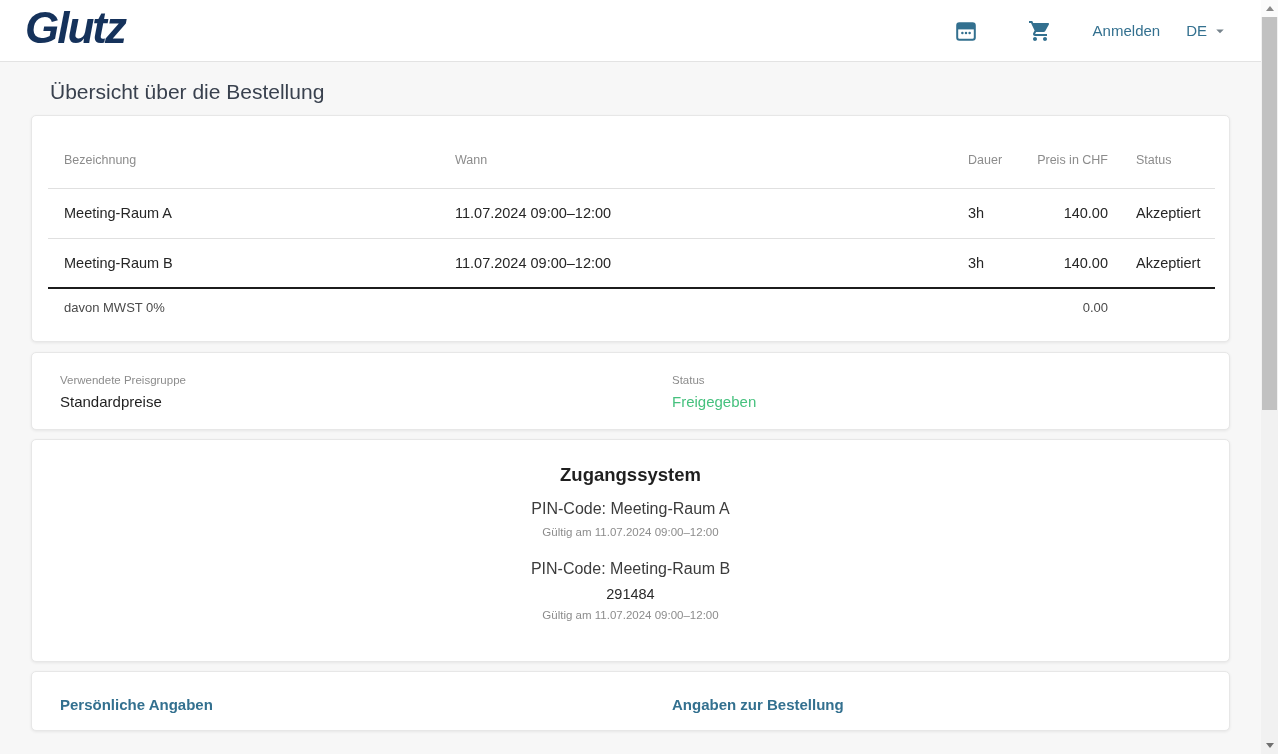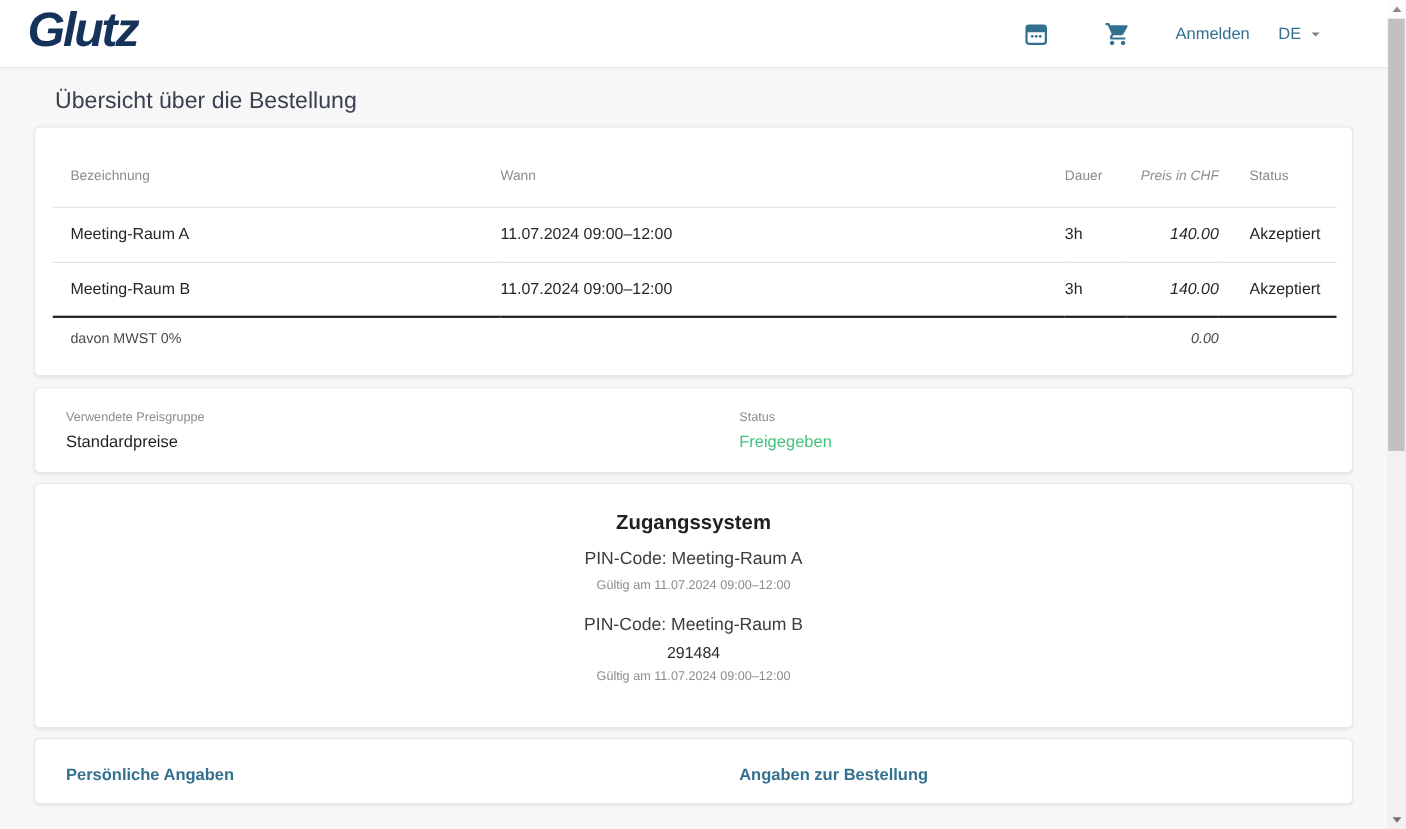--- a/index.html
+++ b/index.html
@@ -6,21 +6,21 @@
   html,body { width:1278px; height:754px; overflow:hidden; }
   body {
     font-family:"Liberation Sans","DejaVu Sans",sans-serif;
     background:#f7f7f7; color:#262626; position:relative;
   }
 
   
   .app-header {
     position:relative; height:62px; background:#ffffff;
     border-bottom:1px solid #e3e3e3;
-    display:flex; align-items:center; padding:0 46px 0 25px;
+    display:flex; align-items:center; padding:0 22px 0 25px;
     width:1261px;
   }
   .logo {
     font-size:44px; font-weight:800; font-style:italic;
     color:#15325b; letter-spacing:-2px; line-height:1; padding-bottom:6px;
   }
   .header-right { display:flex; align-items:center; margin-left:auto; padding-right:10px; }
   .icon-btn { width:26px; height:26px; display:inline-flex; align-items:center; justify-content:center; cursor:pointer; }
   .icon-btn svg { width:24px; height:24px; }
   .cart-btn { margin-left:48px; }
@@ -46,21 +46,21 @@
   
   table.order { width:100%; border-collapse:collapse; table-layout:fixed; }
   col.c1{width:407px;} col.c2{width:513px;} col.c3{width:56px;} col.c4{width:84px;} col.c5{width:107px;}
   .order th {
     height:72px; vertical-align:bottom; padding-bottom:21px;
     font-size:12.5px; font-weight:400; color:#8c8c8c; text-align:left;
     border-bottom:1px solid #e0e0e0;
   }
   .order td { height:50px; font-size:14.5px; color:#262626; border-bottom:1px solid #e0e0e0; }
   .order .pl { padding-left:16px; }
-  .order .num { text-align:right;font-style:italic; }
+  .order .num { text-align:right; }
   .order .status-col { padding-left:28px; }
   .order tr.item-row-last td { border-bottom:2px solid #1c1c1c;margin-top:28px; }
   .status-accepted { color:#46c17e; }
   .order tr.total-row td { height:38px; font-weight:700; color:#1d1d1d; font-size:14.5px; }
   .order tr.vat-row td { height:38px; border-bottom:none; font-size:13px; color:#4a4a4a; }
 
   
   .two-col { display:grid; grid-template-columns:612px 1fr; }
   .field-label { font-size:11.5px; color:#8c8c8c; margin-bottom:7px; }
   .field-value { font-size:15px; color:#1f1f1f; }

